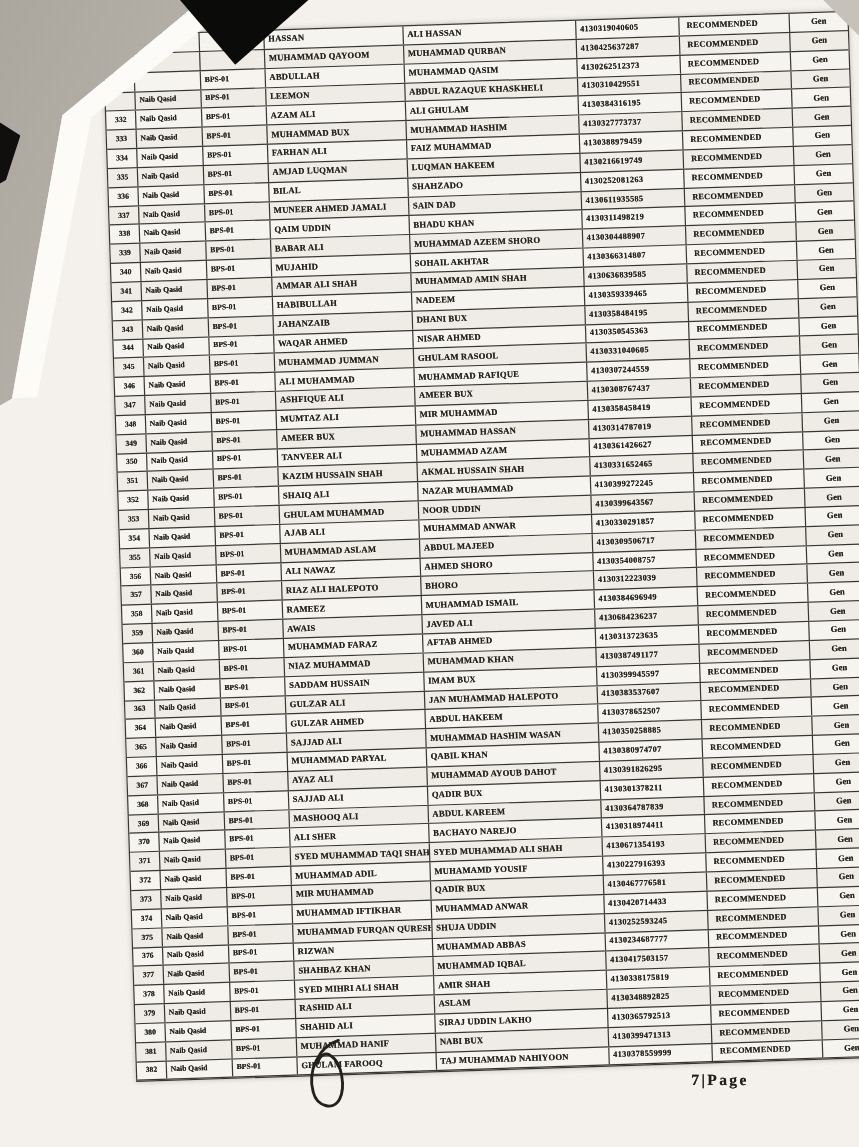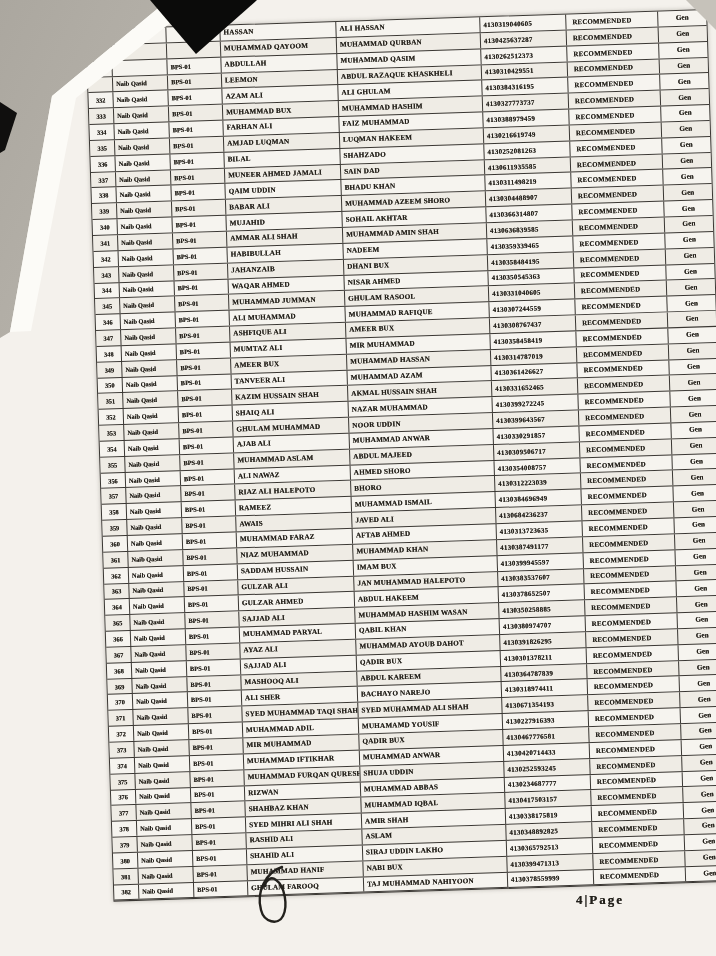--- a/index.html
+++ b/index.html
@@ -694,14 +694,14 @@
   <div class="corner-gray"></div>
   <div class="page-edge"></div>
   <div class="black-wedge"></div>
   <div class="black-sliver"></div>
   <div class="corner-tr"></div>
 
   <svg class="signature" width="52" height="64" viewBox="0 0 52 64">
     <path d="M30 3 C 14 8, 4 28, 9 46 C 12 58, 26 62, 31 52 C 36 42, 33 22, 24 16 C 19 12, 14 16, 13 22" fill="none" stroke="#23211d" stroke-width="2.4" stroke-linecap="round"></path>
   </svg>
 
-  <div class="footer">4|Page</div>
+  <div class="footer">7|Page</div>
 </div>
 
 </body></html>

